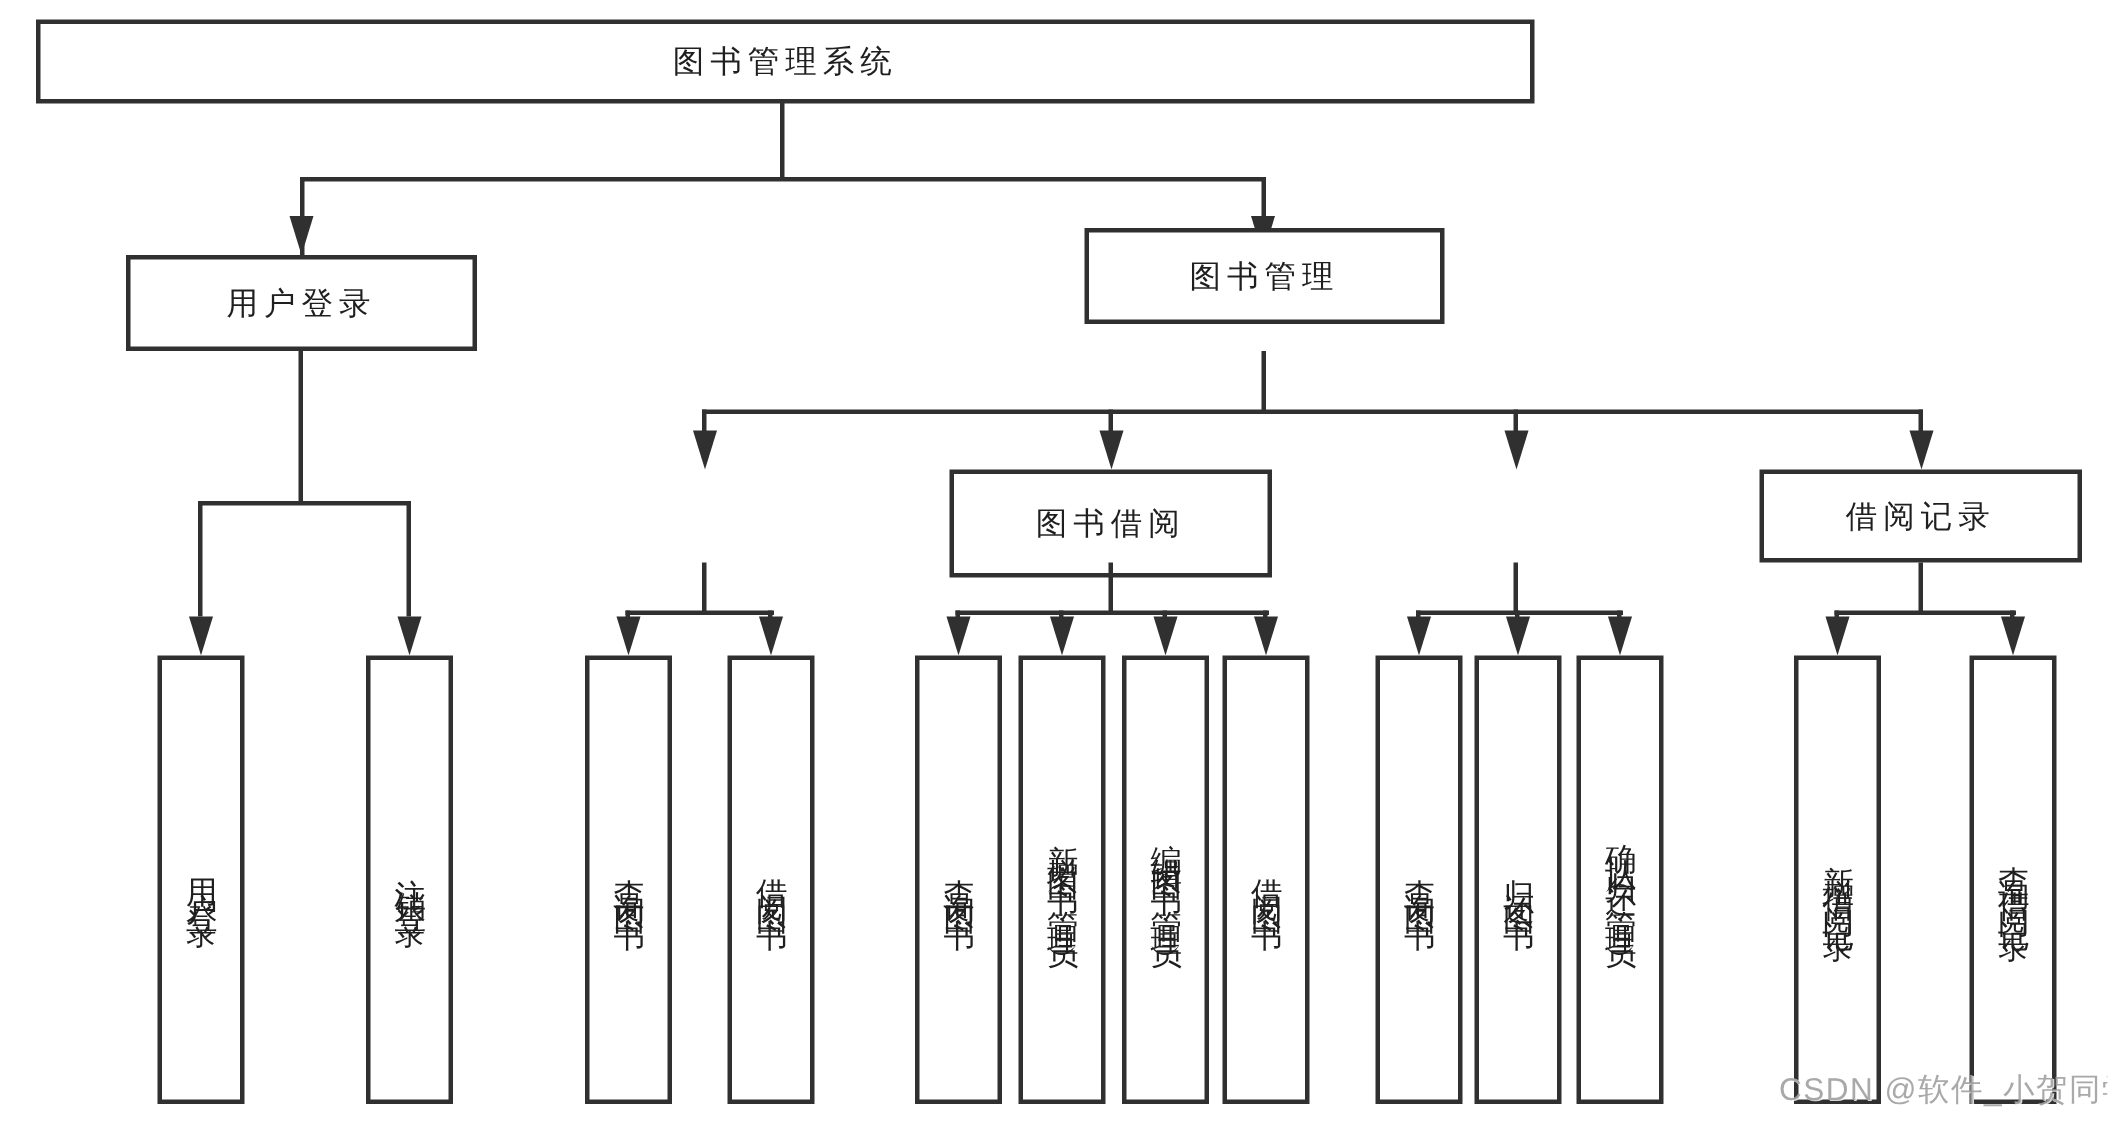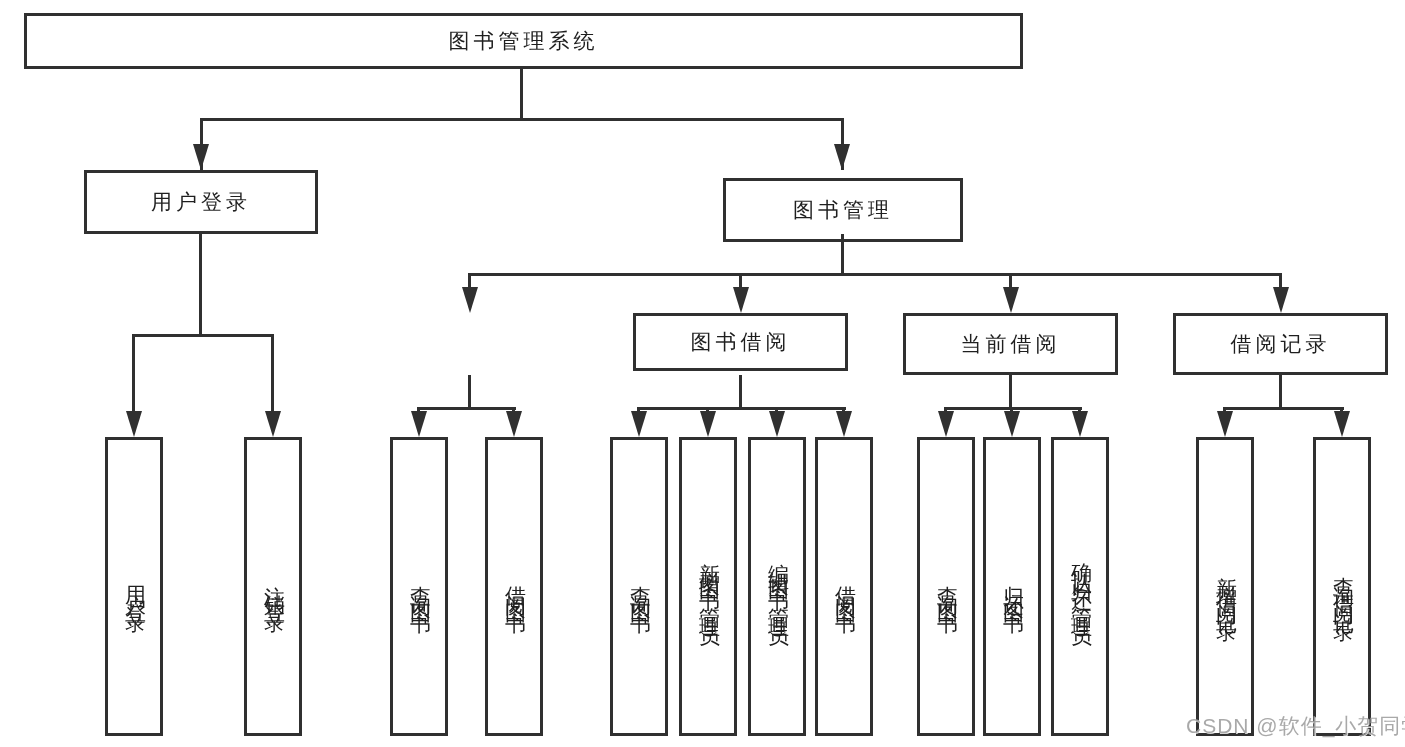--- a/index.html
+++ b/index.html
@@ -13,21 +13,20 @@
   }
   .box {
     position: absolute;
     box-sizing: border-box;
     border: 3px solid #303030;
     background: #ffffff;
     display: flex;
     align-items: center;
     justify-content: center;
     color: #1f1f1f;
-    font-family: Liberation Mono, monospace;
   }
   .h-label {
     font-size: 21px;
     letter-spacing: 4px;
     white-space: nowrap;
     color: #1f1f1f;
   }
   .v-label {
     writing-mode: vertical-rl;
     text-orientation: mixed;
@@ -72,21 +71,21 @@
   <div class="line" style="left:520px; top:68px; width:3px; height:52px;"></div>
   <div class="line" style="left:200px; top:118px; width:644px; height:3px;"></div>
   <div class="line" style="left:200px; top:118px; width:3px; height:52px;"></div>
   <div class="arrow" style="left:193px; top:144px;"></div>
   <div class="line" style="left:841px; top:118px; width:3px; height:52px;"></div>
   <div class="arrow" style="left:834px; top:144px;"></div>
 
   <div class="box" style="left:84px; top:170px; width:234px; height:64px;">
     <span class="h-label">用户登录</span>
   </div>
-  <div class="box" style="left:723px; top:178px; width:240px; height:64px;">
+  <div class="box" style="left:723px; top:152px; width:240px; height:64px;">
     <span class="h-label">图书管理</span>
   </div>
 
   <div class="line" style="left:199px; top:234px; width:3px; height:102px;"></div>
   <div class="line" style="left:132px; top:334px; width:142px; height:3px;"></div>
   <div class="line" style="left:132px; top:334px; width:3px; height:77px;"></div>
   <div class="arrow" style="left:126px; top:411px;"></div>
   <div class="line" style="left:271px; top:334px; width:3px; height:77px;"></div>
   <div class="arrow" style="left:265px; top:411px;"></div>
 
@@ -94,25 +93,22 @@
   <div class="line" style="left:468px; top:273px; width:814px; height:3px;"></div>
   <div class="line" style="left:468px; top:273px; width:3px; height:20px;"></div>
   <div class="arrow" style="left:462px; top:287px;"></div>
   <div class="line" style="left:739px; top:273px; width:3px; height:20px;"></div>
   <div class="arrow" style="left:733px; top:287px;"></div>
   <div class="line" style="left:1009px; top:273px; width:3px; height:20px;"></div>
   <div class="arrow" style="left:1003px; top:287px;"></div>
   <div class="line" style="left:1279px; top:273px; width:3px; height:20px;"></div>
   <div class="arrow" style="left:1273px; top:287px;"></div>
 
-  <div class="box" style="left:633px; top:313px; width:215px; height:58px;text-align:center;">
+  <div class="box" style="left:633px; top:313px; width:215px; height:72px;text-align:center;">
     <span class="h-label">图书借阅</span>
-  </div>
-  <div class="box" style="left:903px; top:313px; width:215px; height:62px;">
-    <span class="h-label">当前借阅</span>
   </div>
   <div class="box" style="left:1173px; top:313px; width:215px; height:62px;">
     <span class="h-label">借阅记录</span>
   </div>
 
   <div class="line" style="left:468px; top:375px; width:3px; height:34px;"></div>
   <div class="line" style="left:417px; top:407px; width:99px; height:3px;"></div>
   <div class="line" style="left:417px; top:407px; width:3px; height:8px;"></div>
   <div class="arrow" style="left:411px; top:411px;"></div>
   <div class="line" style="left:512px; top:407px; width:3px; height:8px;"></div>

